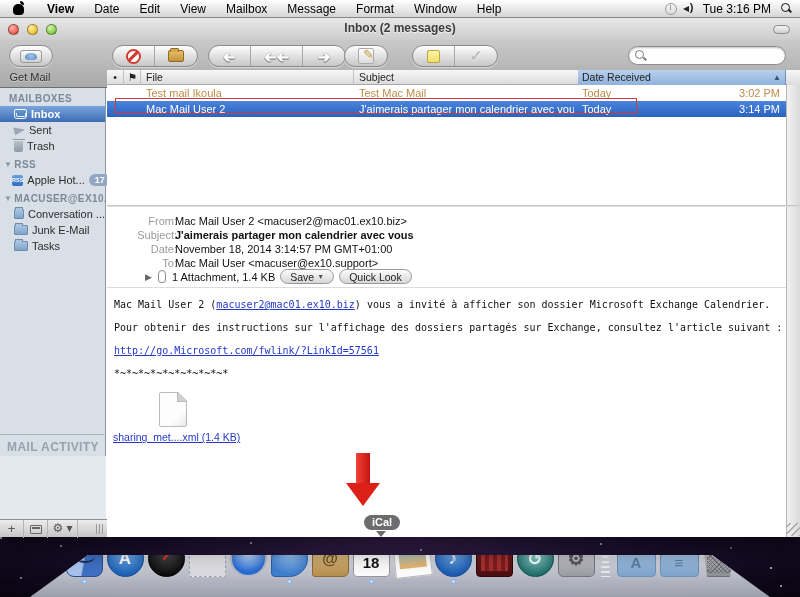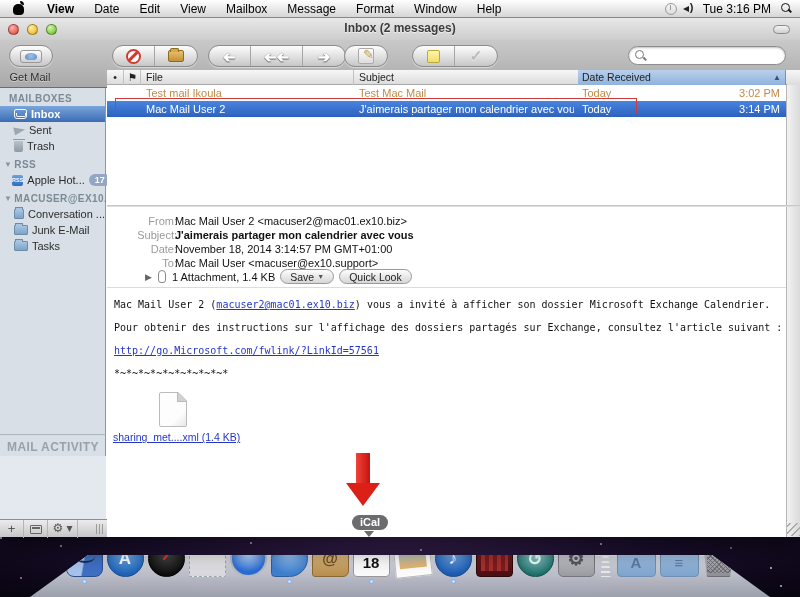--- a/index.html
+++ b/index.html
@@ -164,21 +164,21 @@
   .dk-folder { width:39px; height:30px; background:linear-gradient(#a9c8e8,#7fa6cf); border:1px solid #6e92b8; border-radius:2px 4px 4px 4px; position:relative; color:#5d7fa0; display:flex; align-items:center; justify-content:center; color:#5b7da2; font-size:15px; }
   .dk-folder::before { content:""; position:absolute; left:0; top:-4px; width:13px; height:3px; background:#a9c8e8; border:1px solid #6e92b8; border-bottom:none; border-radius:2px 2px 0 0; }
   .dk-trash { width:32px; height:38px; background:linear-gradient(#d8d8dc,#8f8f96); border:1px solid #6e6e74; border-radius:3px 3px 6px 6px; clip-path:polygon(0 0,100% 0,86% 100%,14% 100%); position:relative; }
   .dk-trash::before { content:""; position:absolute; inset:3px; background:repeating-linear-gradient(45deg,#0000 0 2px,rgba(90,90,98,.6) 2px 3px),repeating-linear-gradient(-45deg,#0000 0 2px,rgba(90,90,98,.6) 2px 3px); }
   .dk-trash::after { content:""; position:absolute; left:5px; top:-4px; width:21px; height:9px; background:radial-gradient(circle at 35% 40%,#fff,#cfcfd4); border-radius:50%; }
 
   
   .red-arrow { position:absolute; left:346px; top:453px; width:34px; height:53px; z-index:30; }
   .red-arrow .shaft { position:absolute; left:10px; top:0; width:14px; height:30px; background:linear-gradient(90deg,#f04438,#c4130f); }
   .red-arrow .head { position:absolute; left:0; top:30px; width:0; height:0; border-left:17px solid transparent; border-right:17px solid transparent; border-top:23px solid #dc1f17; }
-  .ical-tip { position:absolute; left:352px; top:515px; z-index:31; }
+  .ical-tip { position:absolute; left:364px; top:515px; z-index:31; }
   .ical-tip .bubble { background:rgba(100,100,102,.95); color:#fff; font-size:11px; font-weight:bold; border-radius:8px; padding:1px 8px 2px; }
   .ical-tip .tail { position:absolute; left:12px; top:16px; width:0; height:0; border-left:5px solid transparent; border-right:5px solid transparent; border-top:6px solid rgba(100,100,102,.95); }
 </style>
 </head>
 <body>
 
 <div class="screen">
 
   <div class="abs menubar">
     <span class="apple"></span>

